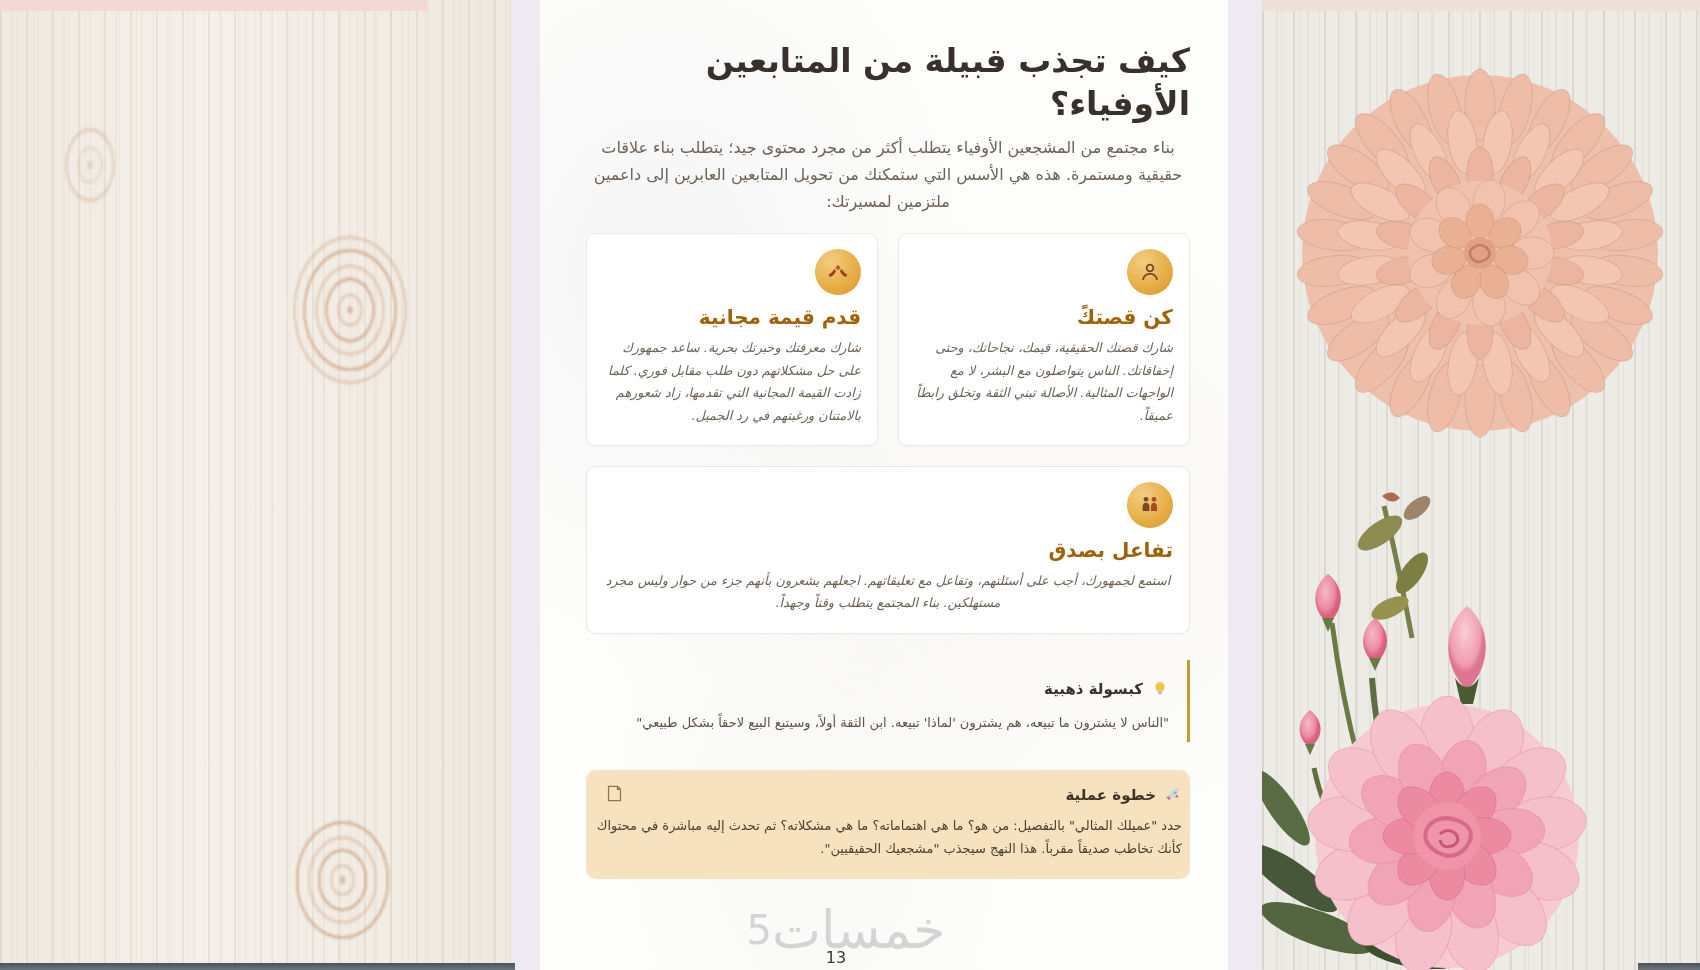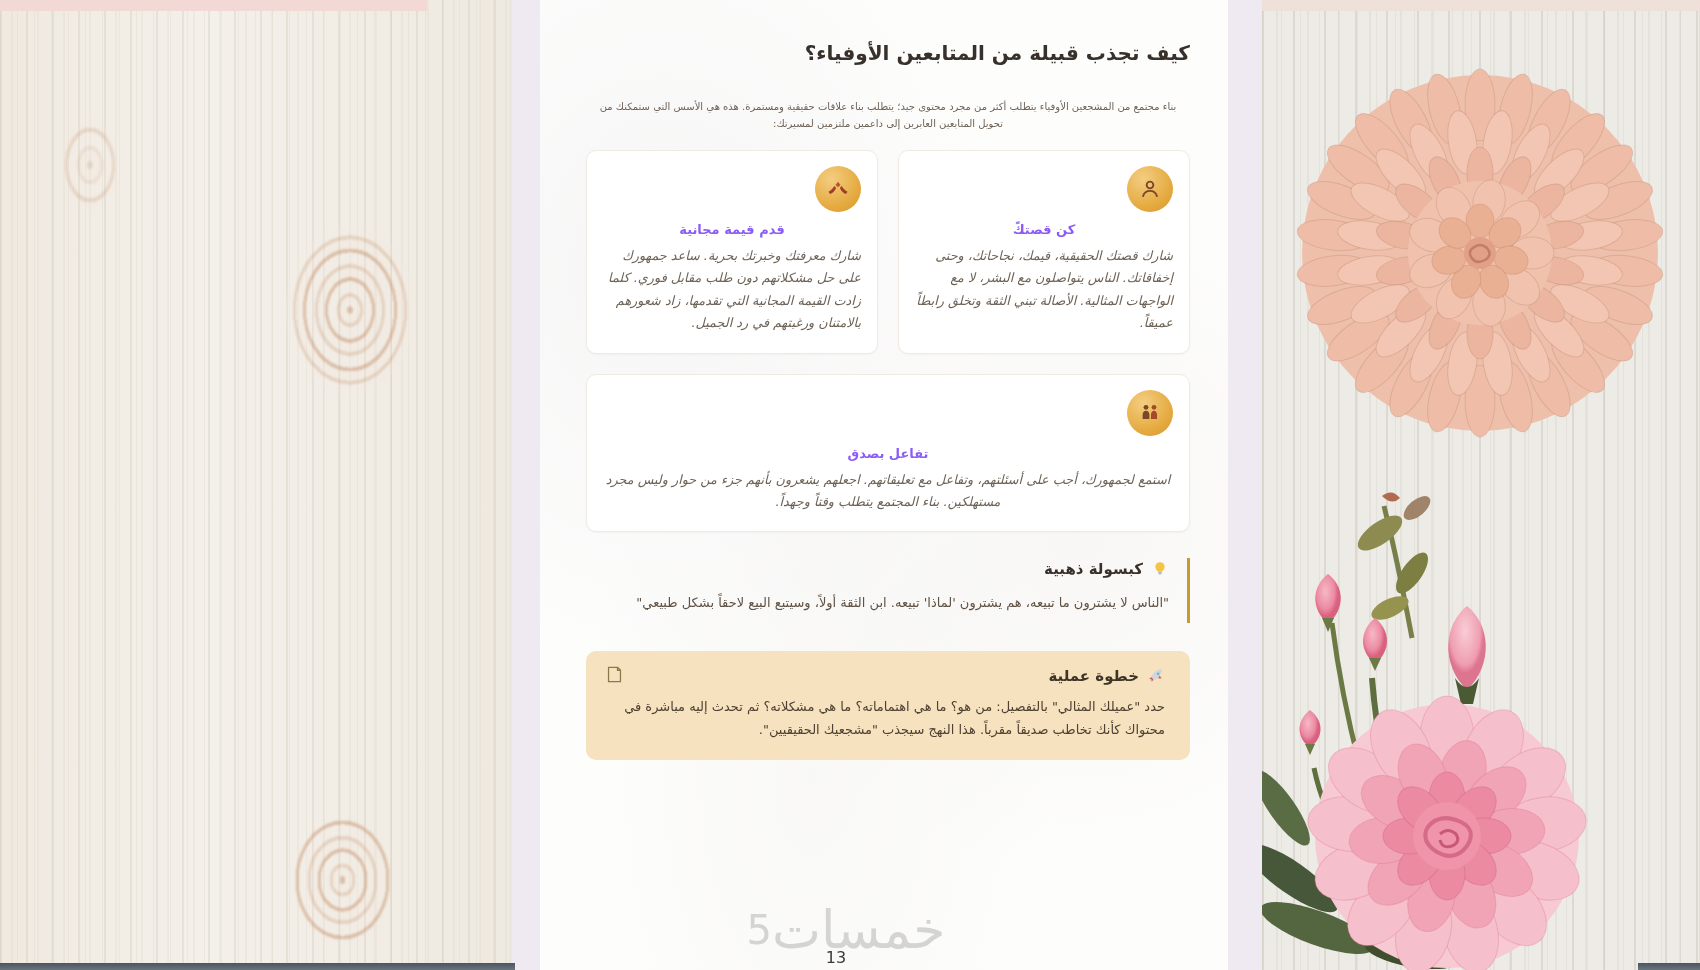--- a/index.html
+++ b/index.html
@@ -42,45 +42,45 @@
   
   .page{
     position:absolute;left:540px;width:688px;top:0;bottom:0;
     background-color:#fdfdfc;
     background-image:
       radial-gradient(ellipse at 18% 28%, rgba(205,200,208,.14), rgba(0,0,0,0) 42%),
       radial-gradient(ellipse at 78% 55%, rgba(212,204,198,.12), rgba(0,0,0,0) 45%),
       radial-gradient(ellipse at 40% 80%, rgba(210,206,200,.10), rgba(0,0,0,0) 40%);
   }
   .content{direction:rtl;text-align:right;padding:34px 38px 0 46px;color:#6e6256;}
-  .doc-title{font-size:20px;font-weight:bold;color:#38302a;margin:6px 0 0;line-height:1.3;}
-  .intro{margin:32px 0 0;font-size:10px;line-height:1.7;text-align:center;color:#6e6256;}
+  .doc-title{font-size:33px;font-weight:bold;color:#38302a;margin:6px 0 0;line-height:1.3;}
+  .intro{margin:8px 0 0;font-size:16px;line-height:1.7;text-align:center;color:#6e6256;}
 
   .cards-row{margin-top:18px;display:grid;grid-template-columns:1fr 1fr;gap:20px;align-items:start;}
   .card{
     background:#ffffff;border:1px solid #f0ebe2;border-radius:10px;
     padding:15px 16px 18px;box-shadow:0 1px 2px rgba(120,105,85,.05);
   }
   .card.wide{margin-top:20px;}
   .icon-circle{
     width:46px;height:46px;border-radius:50%;margin-bottom:10px;
     background:radial-gradient(circle at 35% 28%, #f4cd82, #e5ab41 62%, #d6952c);
     display:flex;align-items:center;justify-content:center;
   }
-  .card-title{font-size:13px;font-weight:bold;color:#8b5cf6;margin:0 0 8px;text-align:center;}
+  .card-title{font-size:20px;font-weight:bold;color:#a16207;margin:0 0 8px;}
   .card-body{font-size:12.8px;line-height:1.75;margin:0;color:#6e6256;font-style:italic;}
   .card.wide .card-body{text-align:center;}
 
   .capsule{margin-top:26px;border-right:3px solid #c8992e;padding:2px 18px 8px 0;}
-  .capsule-title{display:flex;align-items:center;gap:8px;font-size:15px;font-weight:bold;color:#38302a;}
+  .capsule-title{display:flex;align-items:center;gap:8px;font-size:15px;font-weight:bold;color:#38302a;margin-top:18px;}
   .capsule-quote{margin:13px 0 0;font-size:13px;line-height:1.8;color:#5f5244;}
 
   .action-box{
     margin-top:28px;position:relative;background:#f6e2bf;border-radius:10px;
-    padding:16px 25px 18px;
+    padding:16px 8px 18px;
   }
   .action-title{display:flex;align-items:center;gap:8px;font-size:15px;font-weight:bold;color:#3e3427;}
   .action-body{margin:10px 0 0;font-size:13px;line-height:1.8;color:#4e4133;}
   .note-icon{position:absolute;left:20px;top:14px;}
 
   .footer{position:absolute;bottom:0;left:0;width:100%;text-align:center;}
   .wm{position:absolute;bottom:14px;left:-38px;width:100%;text-align:center;
       font-size:52px;font-weight:normal;color:#d4d4d4;letter-spacing:2px;line-height:1;}
   .wm-5{font-size:40px;position:relative;top:-4px;color:#d4d4d4;}
   .page-num{position:absolute;bottom:3px;left:-48px;width:100%;text-align:center;

